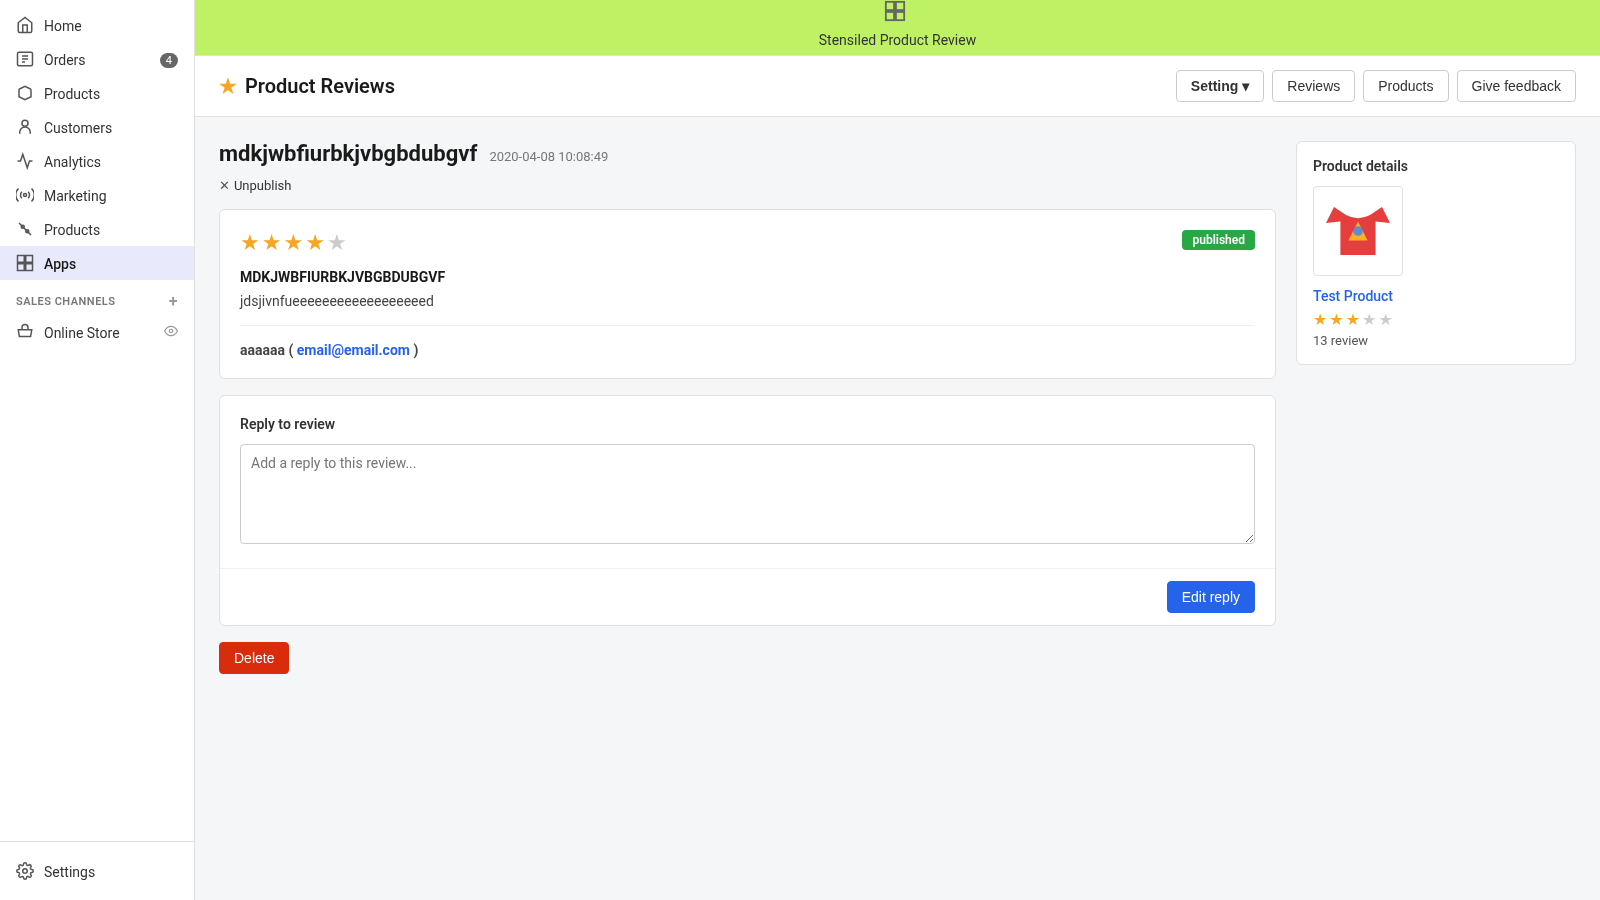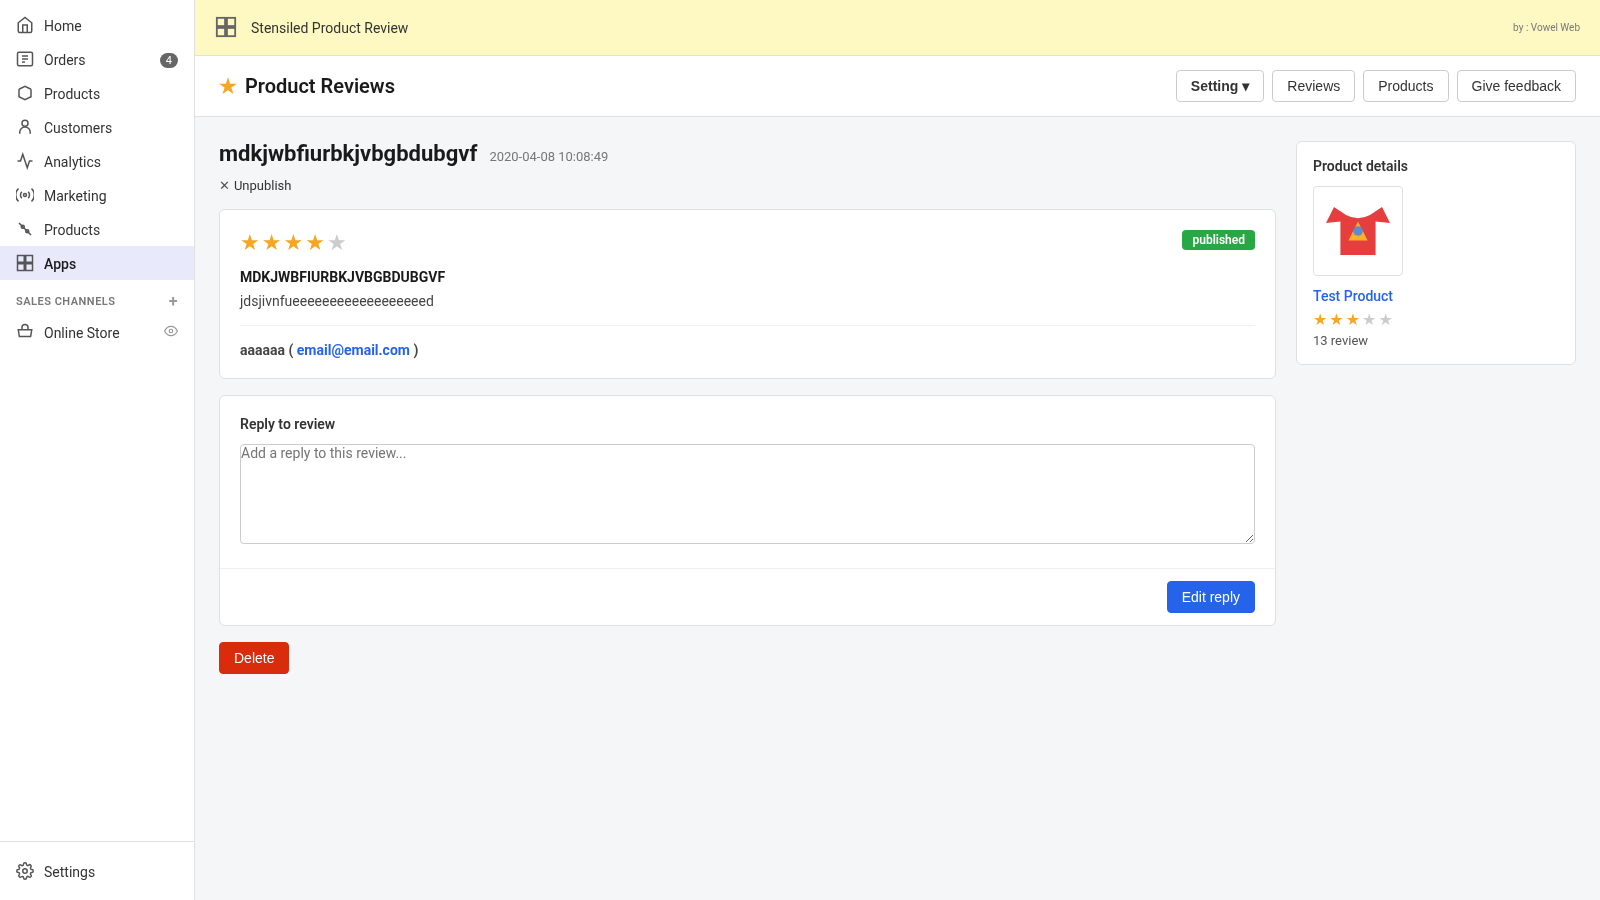--- a/index.html
+++ b/index.html
@@ -48,27 +48,28 @@
       justify-content: space-between;
     }
     .sidebar-section-title .add-icon { cursor: pointer; color: #999; font-size: 16px; }
     .sidebar-bottom { padding: 12px 0; border-top: 1px solid #e0e0e0; }
 
     
     .main { flex: 1; display: flex; flex-direction: column; overflow: hidden; }
 
     
     .topbar {
-      background: #fef9c3;
+      background: #bef264;
       border-bottom: 1px solid #e0e0e0;
       padding: 0 20px;
       height: 56px;
       display: flex;
       align-items: center;
       gap: 8px;
+      flex-direction: column;
     }
     .topbar-app-icon { width: 24px; height: 24px; color: #666; margin-right: 4px; }
     .topbar-title { font-size: 14px; color: #333; flex: 1; }
     .topbar-by { font-size: 10px; color: #777; margin-left: 37px; }
 
     
     .content-header {
       background: #fff;
       border-bottom: 1px solid #e0e0e0;
       padding: 14px 24px;
@@ -136,20 +137,21 @@
     .review-body-text { font-size: 14px; color: #444; margin-bottom: 16px; }
     .reviewer-email { font-size: 14px; color: #444; padding-top: 16px; border-top: 1px solid #f0f0f0; font-weight: bold; }
     .reviewer-email a { color: #2563eb; text-decoration: none; }
 
     
     .reply-card-title { font-size: 14px; font-weight: 600; color: #333; margin-bottom: 12px; }
     .reply-textarea {
       width: 100%;
       border: 1px solid #ccc;
       border-radius: 4px;
+      padding: 10px;
       font-size: 14px;
       color: #701a75;
       resize: vertical;
       min-height: 100px;
       font-family: inherit;
     }
     .reply-actions { padding: 12px 20px; display: flex; justify-content: flex-end; border-top: 1px solid #f0f0f0; }
 
     
     .product-details-card { background: #fff; border: 1px solid #e0e0e0; border-radius: 6px; padding: 16px; }

